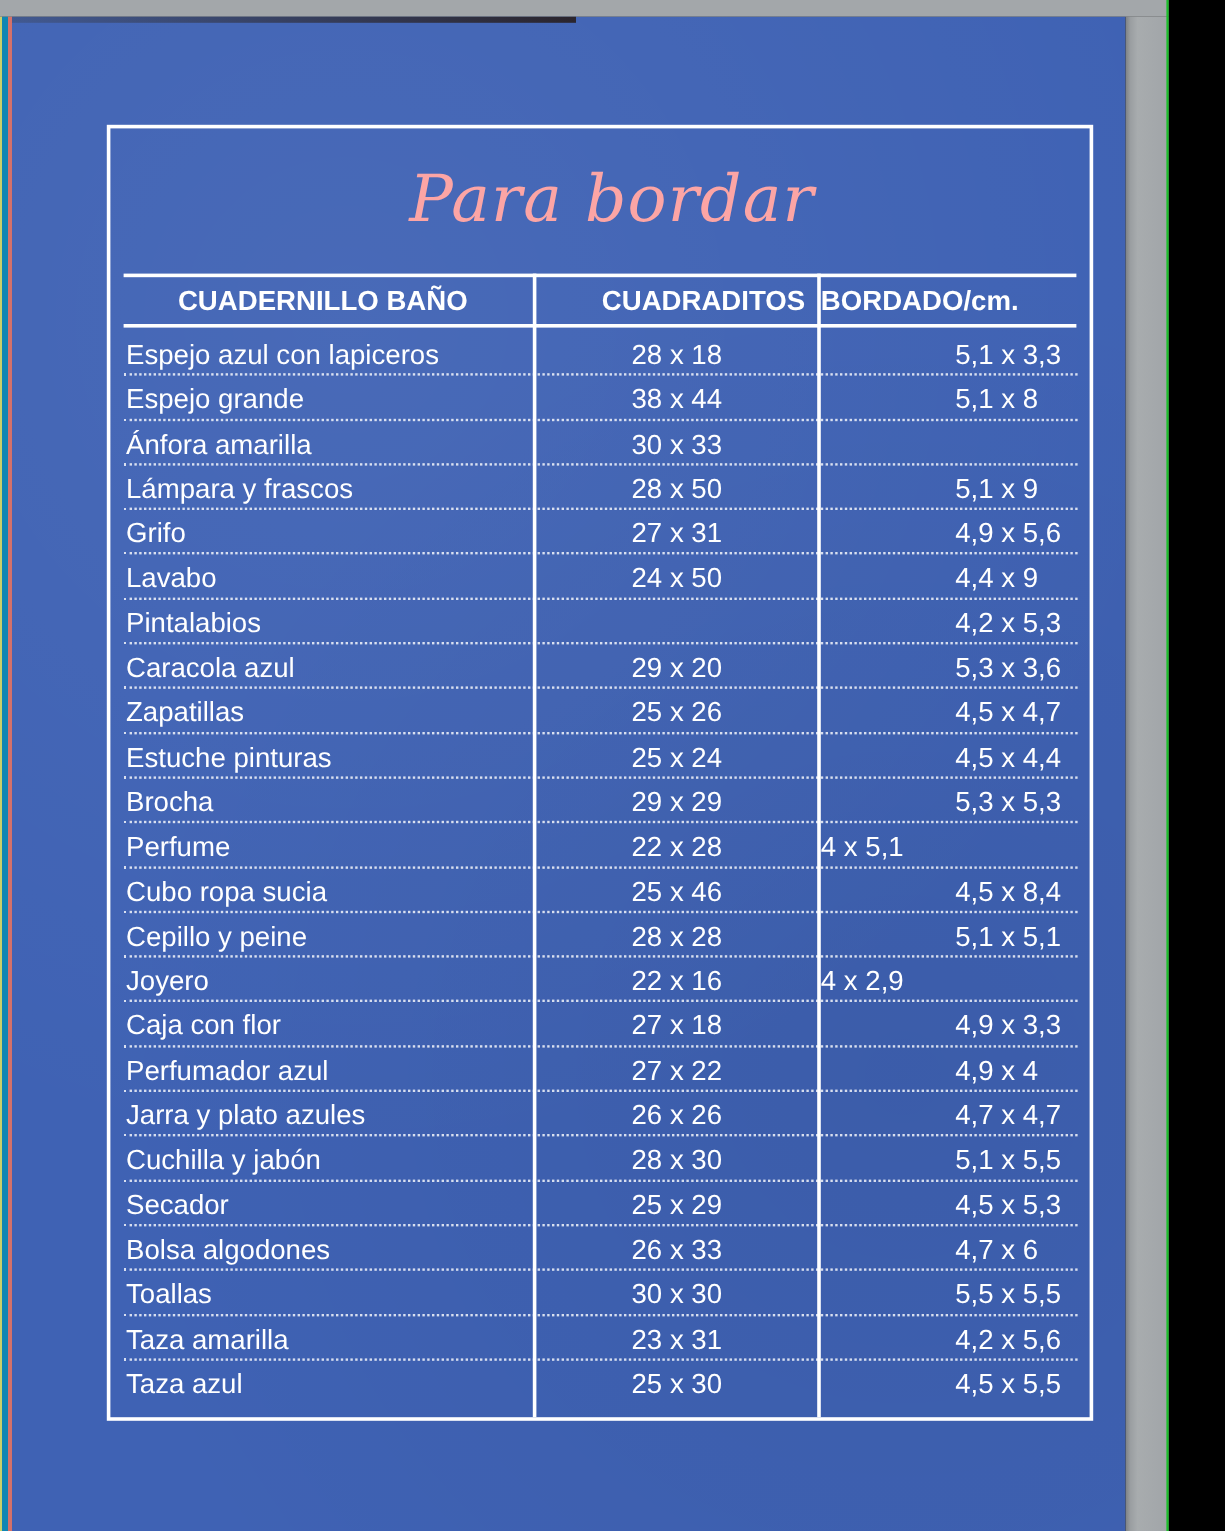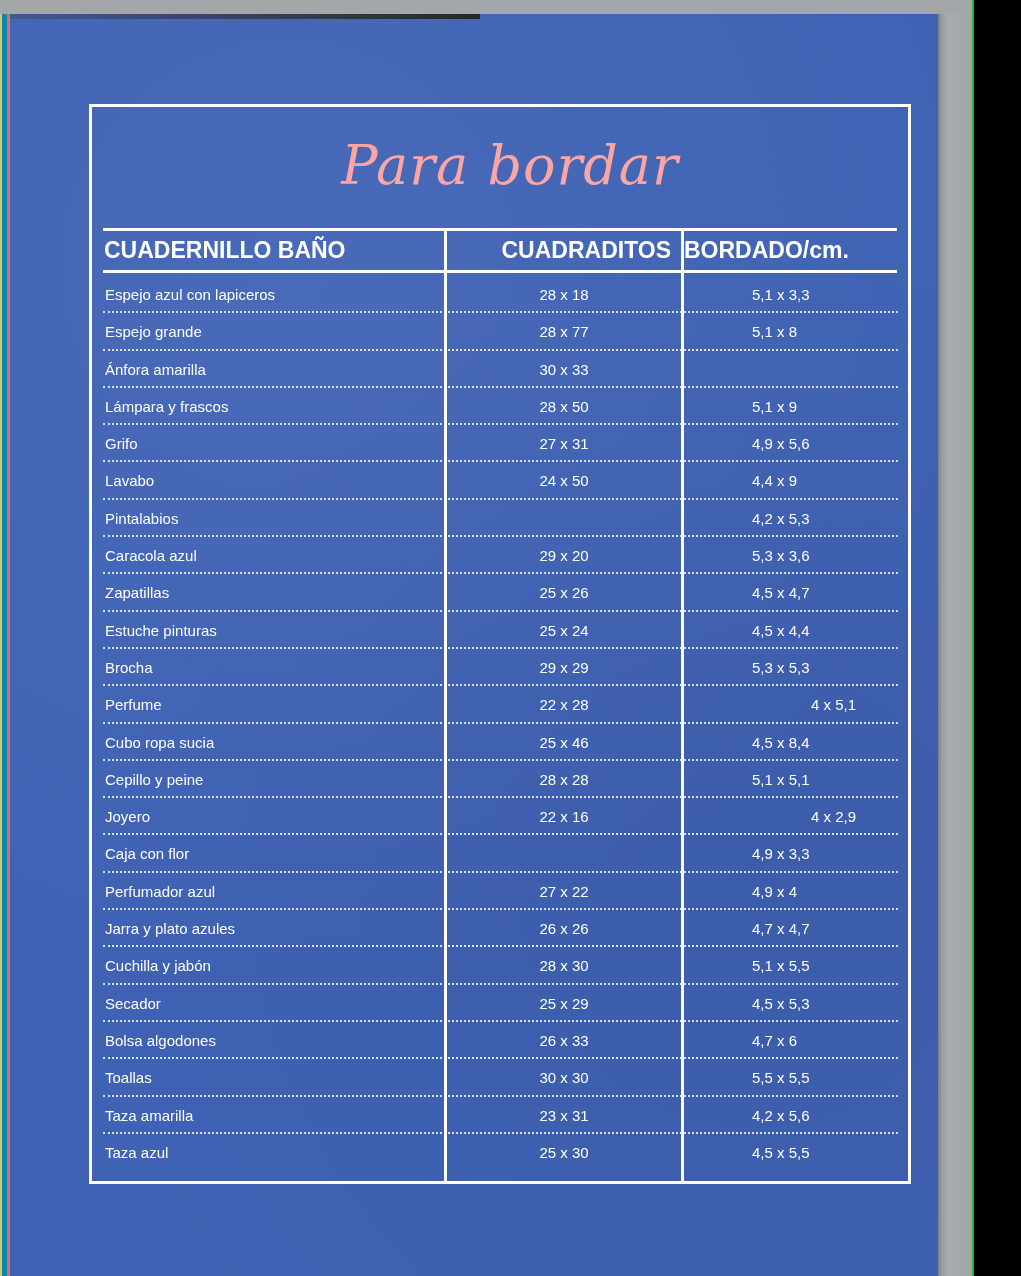--- a/index.html
+++ b/index.html
@@ -55,37 +55,38 @@
   }
   .col-divider {
     position: absolute; top: 228px; width: 3px; height: 953px; background: #ffffff;
   }
   .col-divider.d1 { left: 444px; }
   .col-divider.d2 { left: 681px; }
   .header {
     position: absolute; top: 231px; height: 39px; line-height: 39px;
     color: #ffffff; font-family: "Liberation Sans", sans-serif; font-weight: bold;
     font-size: 23px;
+    text-align: center;
   }
   .header.h1 { left: 104px; width: 330px; }
   .header.h2 { left: 447px; width: 224px; text-align: right; }
   .header.h3 { left: 684px; width: 184px; text-align: left; }
   .rows { position: absolute; left: 103px; top: 276px; width: 795px; }
   .row {
     position: relative; height: 37.3px;
     border-bottom: 2px dotted rgba(255,255,255,0.8);
     box-sizing: border-box;
-    color: #ffffff; font-family: "Liberation Sans", sans-serif; font-size: 15px;
+    color: #ffffff; font-family: "Liberation Sans", sans-serif; font-size: 23px;
   }
   .row.last { border-bottom: none; }
   .cell { position: absolute; top: 0; height: 35px; line-height: 38px; white-space: nowrap; }
   .cell.name { left: 2px; width: 335px; }
   .cell.squares { left: 344px; width: 234px; text-align: center; }
-  .cell.size { left: 581px; width: 214px; padding-left: 68px; box-sizing: border-box; }
-  .cell.size.right { text-align: right; padding-left: 0; padding-right: 42px; }
+  .cell.size { left: 581px; width: 214px; padding-left: 112px; box-sizing: border-box; }
+  .cell.size.right { padding-left: 0; padding-right: 42px; }
 </style>
 </head>
 <body>
 
 <div class="scanner-top"></div>
 <div class="left-edge"></div>
 <div class="cover"></div>
 <div class="cover-top-shadow"></div>
 <div class="right-frame"></div>
 <div class="green-line"></div>
@@ -105,21 +106,21 @@
 <div class="header h3">BORDADO/cm.</div>
 
 <div class="rows" id="rows">
     <div class="row">
       <span class="cell name">Espejo azul con lapiceros</span>
       <span class="cell squares">28 x 18</span>
       <span class="cell size">5,1 x 3,3</span>
     </div>
     <div class="row">
       <span class="cell name">Espejo grande</span>
-      <span class="cell squares">28 x 77</span>
+      <span class="cell squares">38 x 44</span>
       <span class="cell size">5,1 x 8</span>
     </div>
     <div class="row">
       <span class="cell name">Ánfora amarilla</span>
       <span class="cell squares">30 x 33</span>
     </div>
     <div class="row">
       <span class="cell name">Lámpara y frascos</span>
       <span class="cell squares">28 x 50</span>
       <span class="cell size">5,1 x 9</span>
@@ -173,20 +174,21 @@
       <span class="cell squares">28 x 28</span>
       <span class="cell size">5,1 x 5,1</span>
     </div>
     <div class="row">
       <span class="cell name">Joyero</span>
       <span class="cell squares">22 x 16</span>
       <span class="cell size right">4 x 2,9</span>
     </div>
     <div class="row">
       <span class="cell name">Caja con flor</span>
+      <span class="cell squares">27 x 18</span>
       <span class="cell size">4,9 x 3,3</span>
     </div>
     <div class="row">
       <span class="cell name">Perfumador azul</span>
       <span class="cell squares">27 x 22</span>
       <span class="cell size">4,9 x 4</span>
     </div>
     <div class="row">
       <span class="cell name">Jarra y plato azules</span>
       <span class="cell squares">26 x 26</span>

